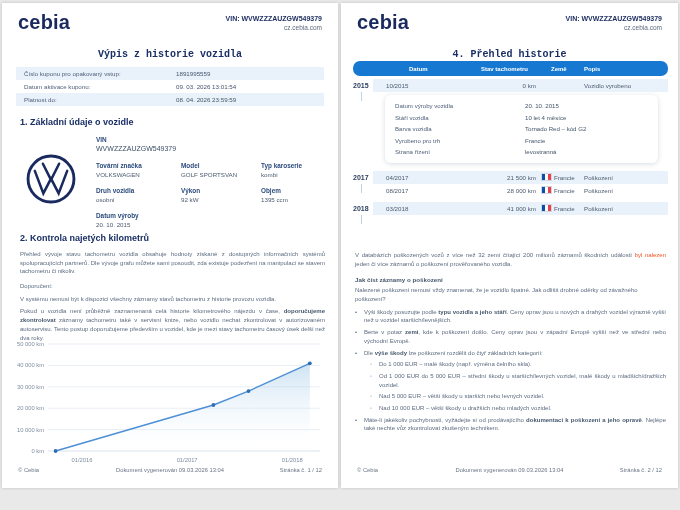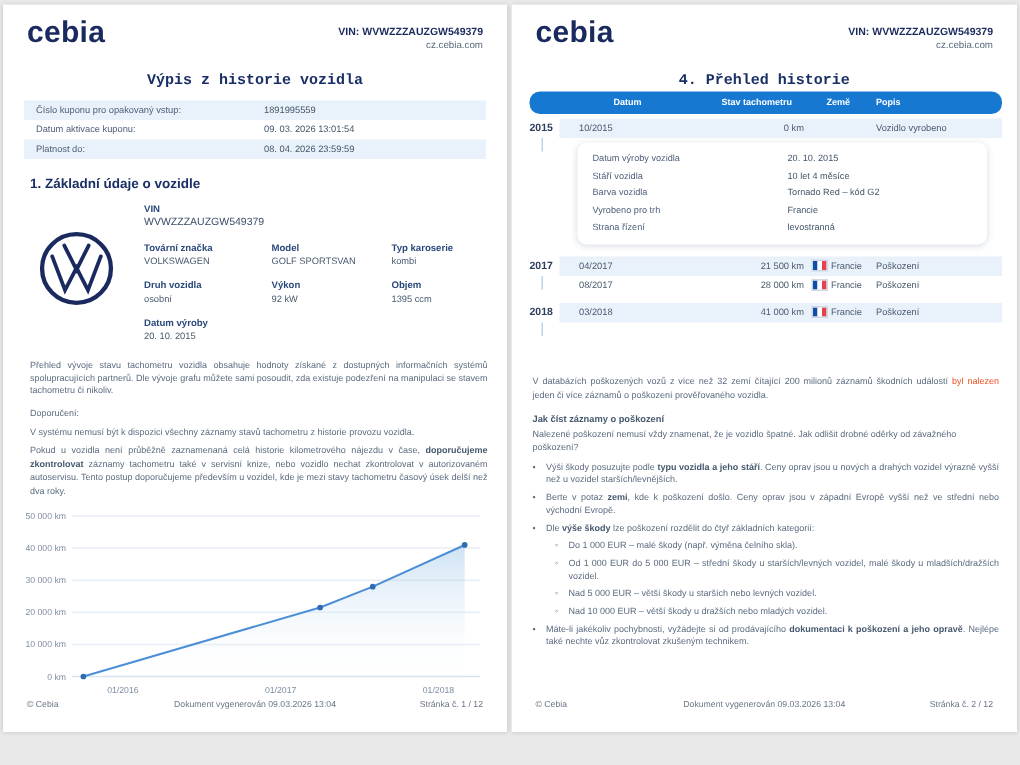--- a/index.html
+++ b/index.html
@@ -3,21 +3,21 @@
 <meta charset="utf-8">
 <style>
   html,body{margin:0;padding:0;}
   body{width:680px;height:510px;overflow:hidden;background:#e9e9e9;font-family:"Liberation Sans",sans-serif;}
   .canvas{position:relative;width:680px;height:510px;}
   .page{position:absolute;top:3px;height:485px;background:#fff;box-shadow:0 0 3px rgba(0,0,0,.18);}
   .p1{left:2px;width:336px;}
   .p2{left:341px;width:337px;}
 
   
-  .hdr{position:absolute;top:8px;left:16px;right:16px;display:flex;justify-content:space-between;align-items:flex-end;}
+  .hdr{position:absolute;top:8px;left:16px;right:16px;display:flex;justify-content:space-between;align-items:center;}
   .logo{font-size:20px;font-weight:bold;color:#1a2a5e;letter-spacing:.2px;}
   .hdr-right{text-align:right;}
   .hdr-vin{font-size:7px;font-weight:bold;color:#1a2a5e;}
   .hdr-site{font-size:6.5px;color:#5a6a7e;margin-top:2px;}
 
   .h1{position:absolute;top:46px;left:0;right:0;text-align:center;font-size:10px;font-weight:bold;color:#1a2f66;font-family:Liberation Mono, monospace;}
   .sec-title{font-size:9px;font-weight:bold;color:#1a2f66;}
 
   
   .coupon{position:absolute;top:64px;left:14px;right:14px;}
@@ -175,20 +175,21 @@
               <div class="veh-cell odd">
                 <div class="f-label">Datum výroby</div>
                 <div class="f-value">20. 10. 2015</div>
               </div>
             </div>
         </div>
       </div>
     </div>
 
     <div class="sec2">
+      <div class="sec-title">2. Kontrola najetých kilometrů</div>
       <div class="body-text intro">Přehled vývoje stavu tachometru vozidla obsahuje hodnoty získané z dostupných informačních systémů spolupracujících partnerů. Dle vývoje grafu můžete sami posoudit, zda existuje podezření na manipulaci se stavem tachometru či nikoliv.</div>
       <div class="body-text dop">Doporučení:</div>
       <div class="body-text note">V systému nemusí být k dispozici všechny záznamy stavů tachometru z historie provozu vozidla.</div>
       <div class="body-text note"><span>Pokud u vozidla není průběžně zaznamenaná celá historie kilometrového nájezdu v čase, </span><span class="seg-b">doporučujeme zkontrolovat</span><span> záznamy tachometru také v servisní knize, nebo vozidlo nechat zkontrolovat v autorizovaném autoservisu. Tento postup doporučujeme především u vozidel, kde je mezi stavy tachometru časový úsek delší než dva roky.</span></div>
     </div>
 
     <div class="chart-wrap">
       <svg id="mileage-chart" width="316" height="128" viewBox="0 0 316 128">
           <defs>
             <linearGradient id="ag" x1="0" y1="0" x2="0" y2="1">

